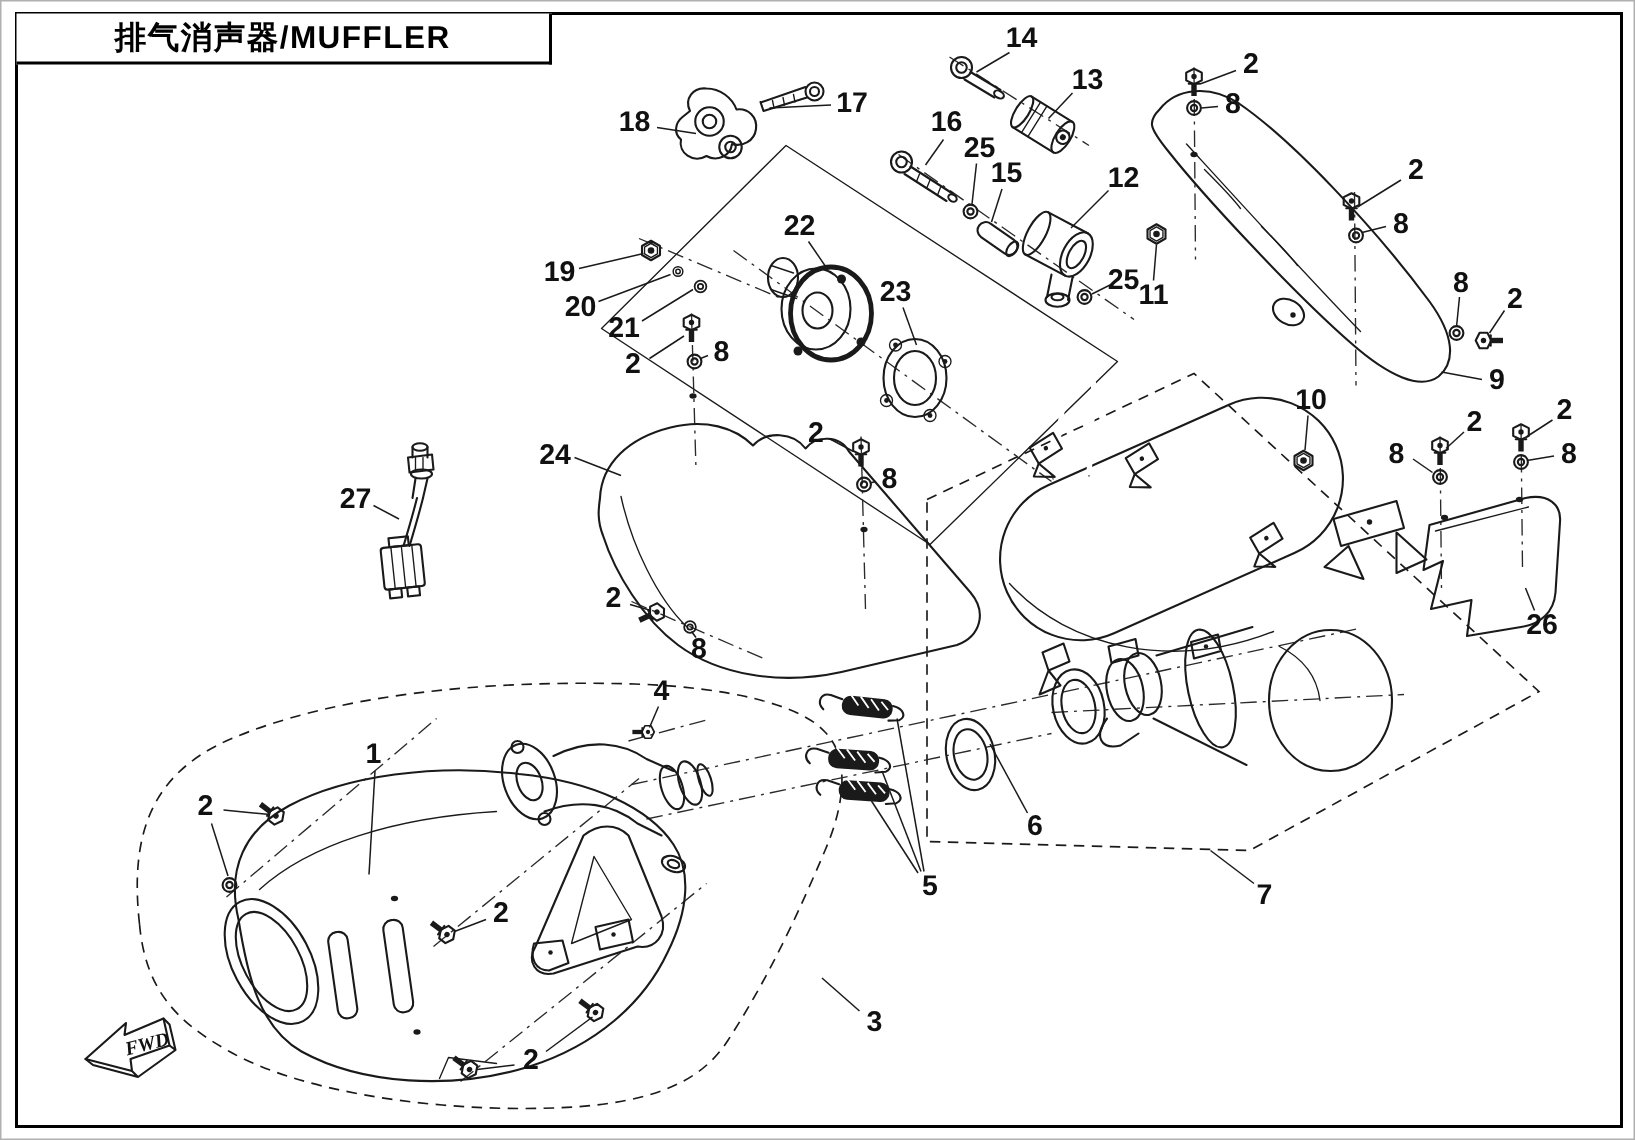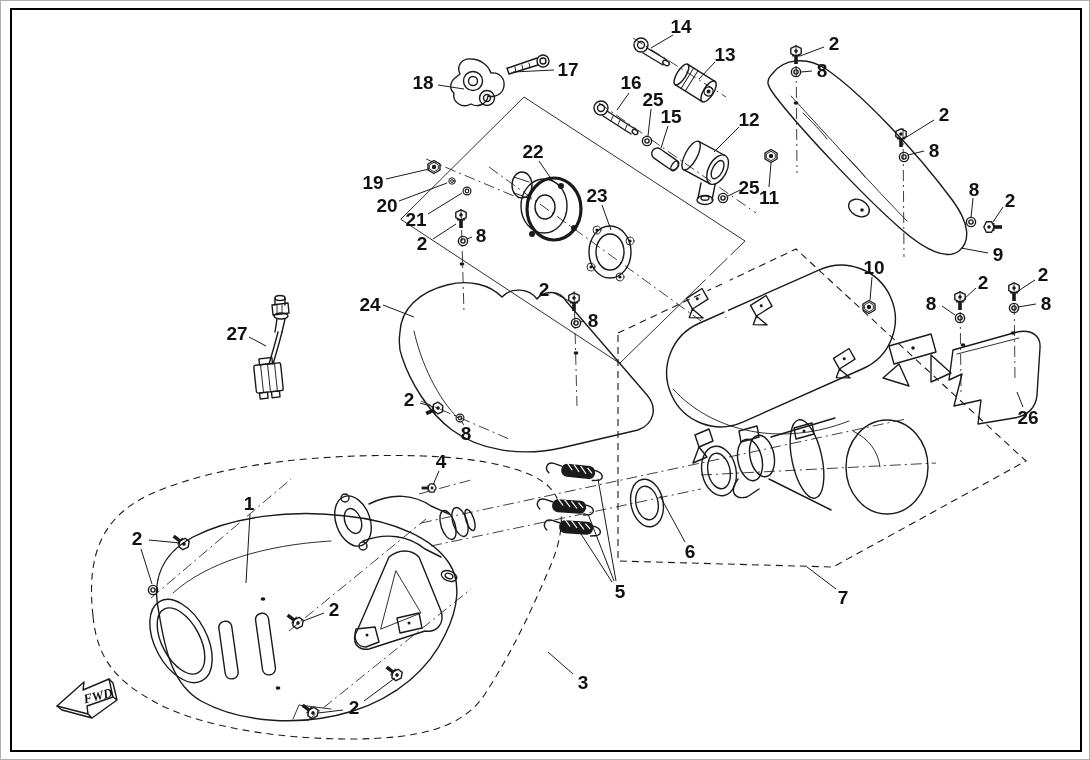--- a/index.html
+++ b/index.html
@@ -28,20 +28,23 @@
   .leader{stroke:#1a1a1a;stroke-width:1;fill:none;}
   .callout{font-family:"Liberation Sans",sans-serif;font-weight:bold;font-size:19px;fill:#111;
            text-anchor:middle;dominant-baseline:central;}
   .fwdtext{font-family:"Liberation Serif",serif;font-weight:bold;font-style:italic;
            font-size:13px;fill:#111;text-anchor:middle;}
 </style>
 </head>
 <body>
 
 <div class="page">
+  <div class="title-box">
+    <span>排气消声器/MUFFLER</span>
+  </div>
 
   <svg class="diagram" width="1090" height="760" viewBox="0 0 1090 760">
     <defs>
       <g id="g-bolt">
         <polygon class="ln" points="-5.2,-2.6 0,-5.2 5.2,-2.6 5.2,2.6 0,5.2 -5.2,2.6"></polygon>
         <circle class="dk" r="1.8"></circle>
         <line class="ln" x1="-3.5" y1="4.8" x2="3.5" y2="4.8"></line>
         <rect class="dk" x="-1.8" y="4.8" width="3.6" height="8.2"></rect>
       </g>
       <g id="g-washer">

